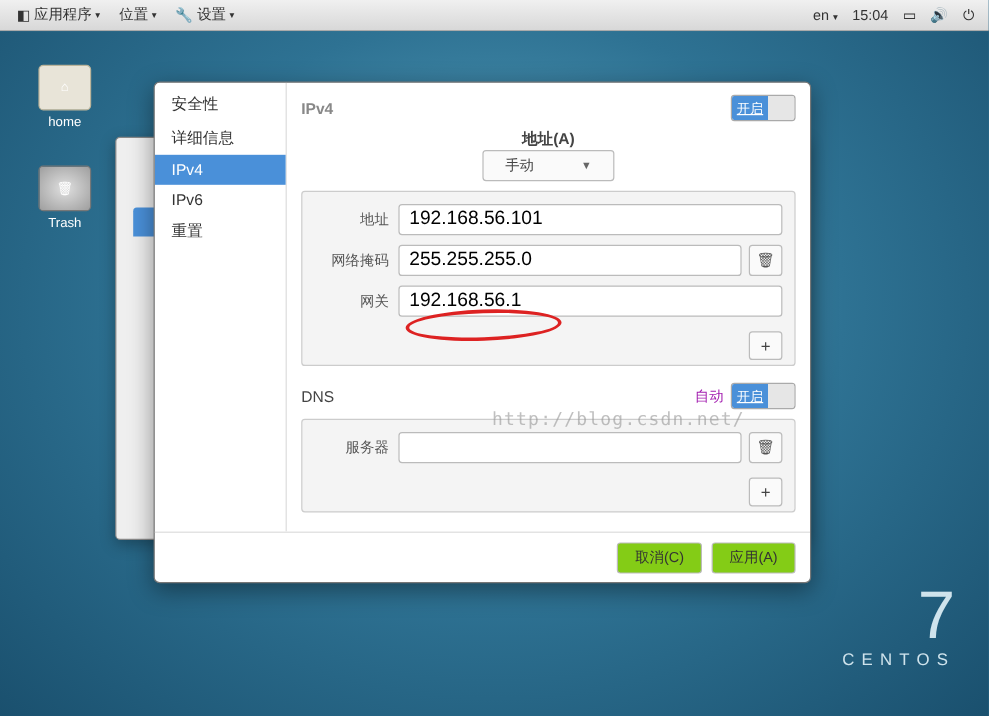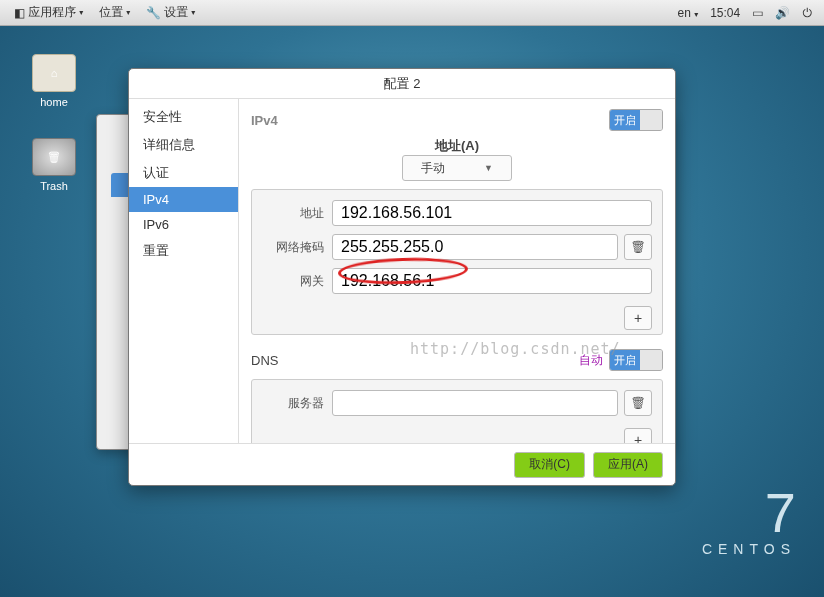--- a/index.html
+++ b/index.html
@@ -36,21 +36,21 @@
 .sidebar { width: 110px; border-right: 1px solid #ddd; padding-top: 4px; }
 .sidebar .sitem { padding: 5px 14px; font-size: 13px; color: #333; cursor: pointer; }
 .sidebar .sitem.selected { background: #4a90d9; color: #fff; }
 .content { flex: 1; padding: 6px 12px 0 12px; overflow-y: auto; font-size: 13px; color: #444; }
 .content::-webkit-scrollbar { width: 10px; }
 .content::-webkit-scrollbar-thumb { background: #ccc; border-radius: 5px; }
 
 .section-head { display: flex; align-items: center; justify-content: space-between; margin: 4px 0; }
 .section-head .lab { font-weight: bold; color: #888; }
 .toggle { width: 54px; height: 22px; border: 1px solid #aaa; border-radius: 3px; display: flex; overflow: hidden; background: #eee; }
-.toggle .on { flex: 1; background: #4a90d9; color: #fff; font-size: 11px; display: flex; align-items: center; justify-content: center; }
+.toggle .on { flex: 1; background: #4a90d9; color: #fff; font-size: 11px; display: flex; align-items: center; justify-content: center; text-decoration: underline; }
 .toggle .off { width: 22px; background: #e6e6e6; }
 
 .addr-row { display: flex; align-items: center; justify-content: space-between; margin-top: 6px; flex-direction: column; }
 .addr-row .lbl { font-weight: bold; }
 .dropdown { width: 110px; height: 26px; border: 1px solid #bbb; border-radius: 3px; padding: 0 18px; display: flex; align-items: center; justify-content: space-between; background: #fafafa; font-size: 12px; }
 .dropdown .chev { font-size: 9px; color: #666; }
 
 .panel { border: 1px solid #ccc; background: #f4f4f4; border-radius: 3px; margin: 8px 0 14px 0; padding: 10px 10px 4px 10px; position: relative; }
 .frow { display: flex; align-items: center; margin-bottom: 8px; }
 .frow .flab { width: 62px; text-align: right; margin-right: 8px; font-size: 12px; color: #555; }
@@ -110,26 +110,24 @@
     <div class="seven">7</div>
     <div class="word">CENTOS</div>
   </div>
 
   <div class="bgwin">
     <div class="closebtn">×</div>
     <div class="tabstrip"></div>
   </div>
 
   <div class="dialog">
-    <div class="titlebar">配置 2</div>
     <div class="body">
       <div class="sidebar">
         <div class="sitem">安全性</div>
         <div class="sitem">详细信息</div>
-        <div class="sitem">认证</div>
         <div class="sitem selected">IPv4</div>
         <div class="sitem">IPv6</div>
         <div class="sitem">重置</div>
       </div>
       <div class="content">
         <div class="section-head">
           <span class="lab">IPv4</span>
           <div class="toggle">
             <div class="on">开启</div>
             <div class="off"></div>

